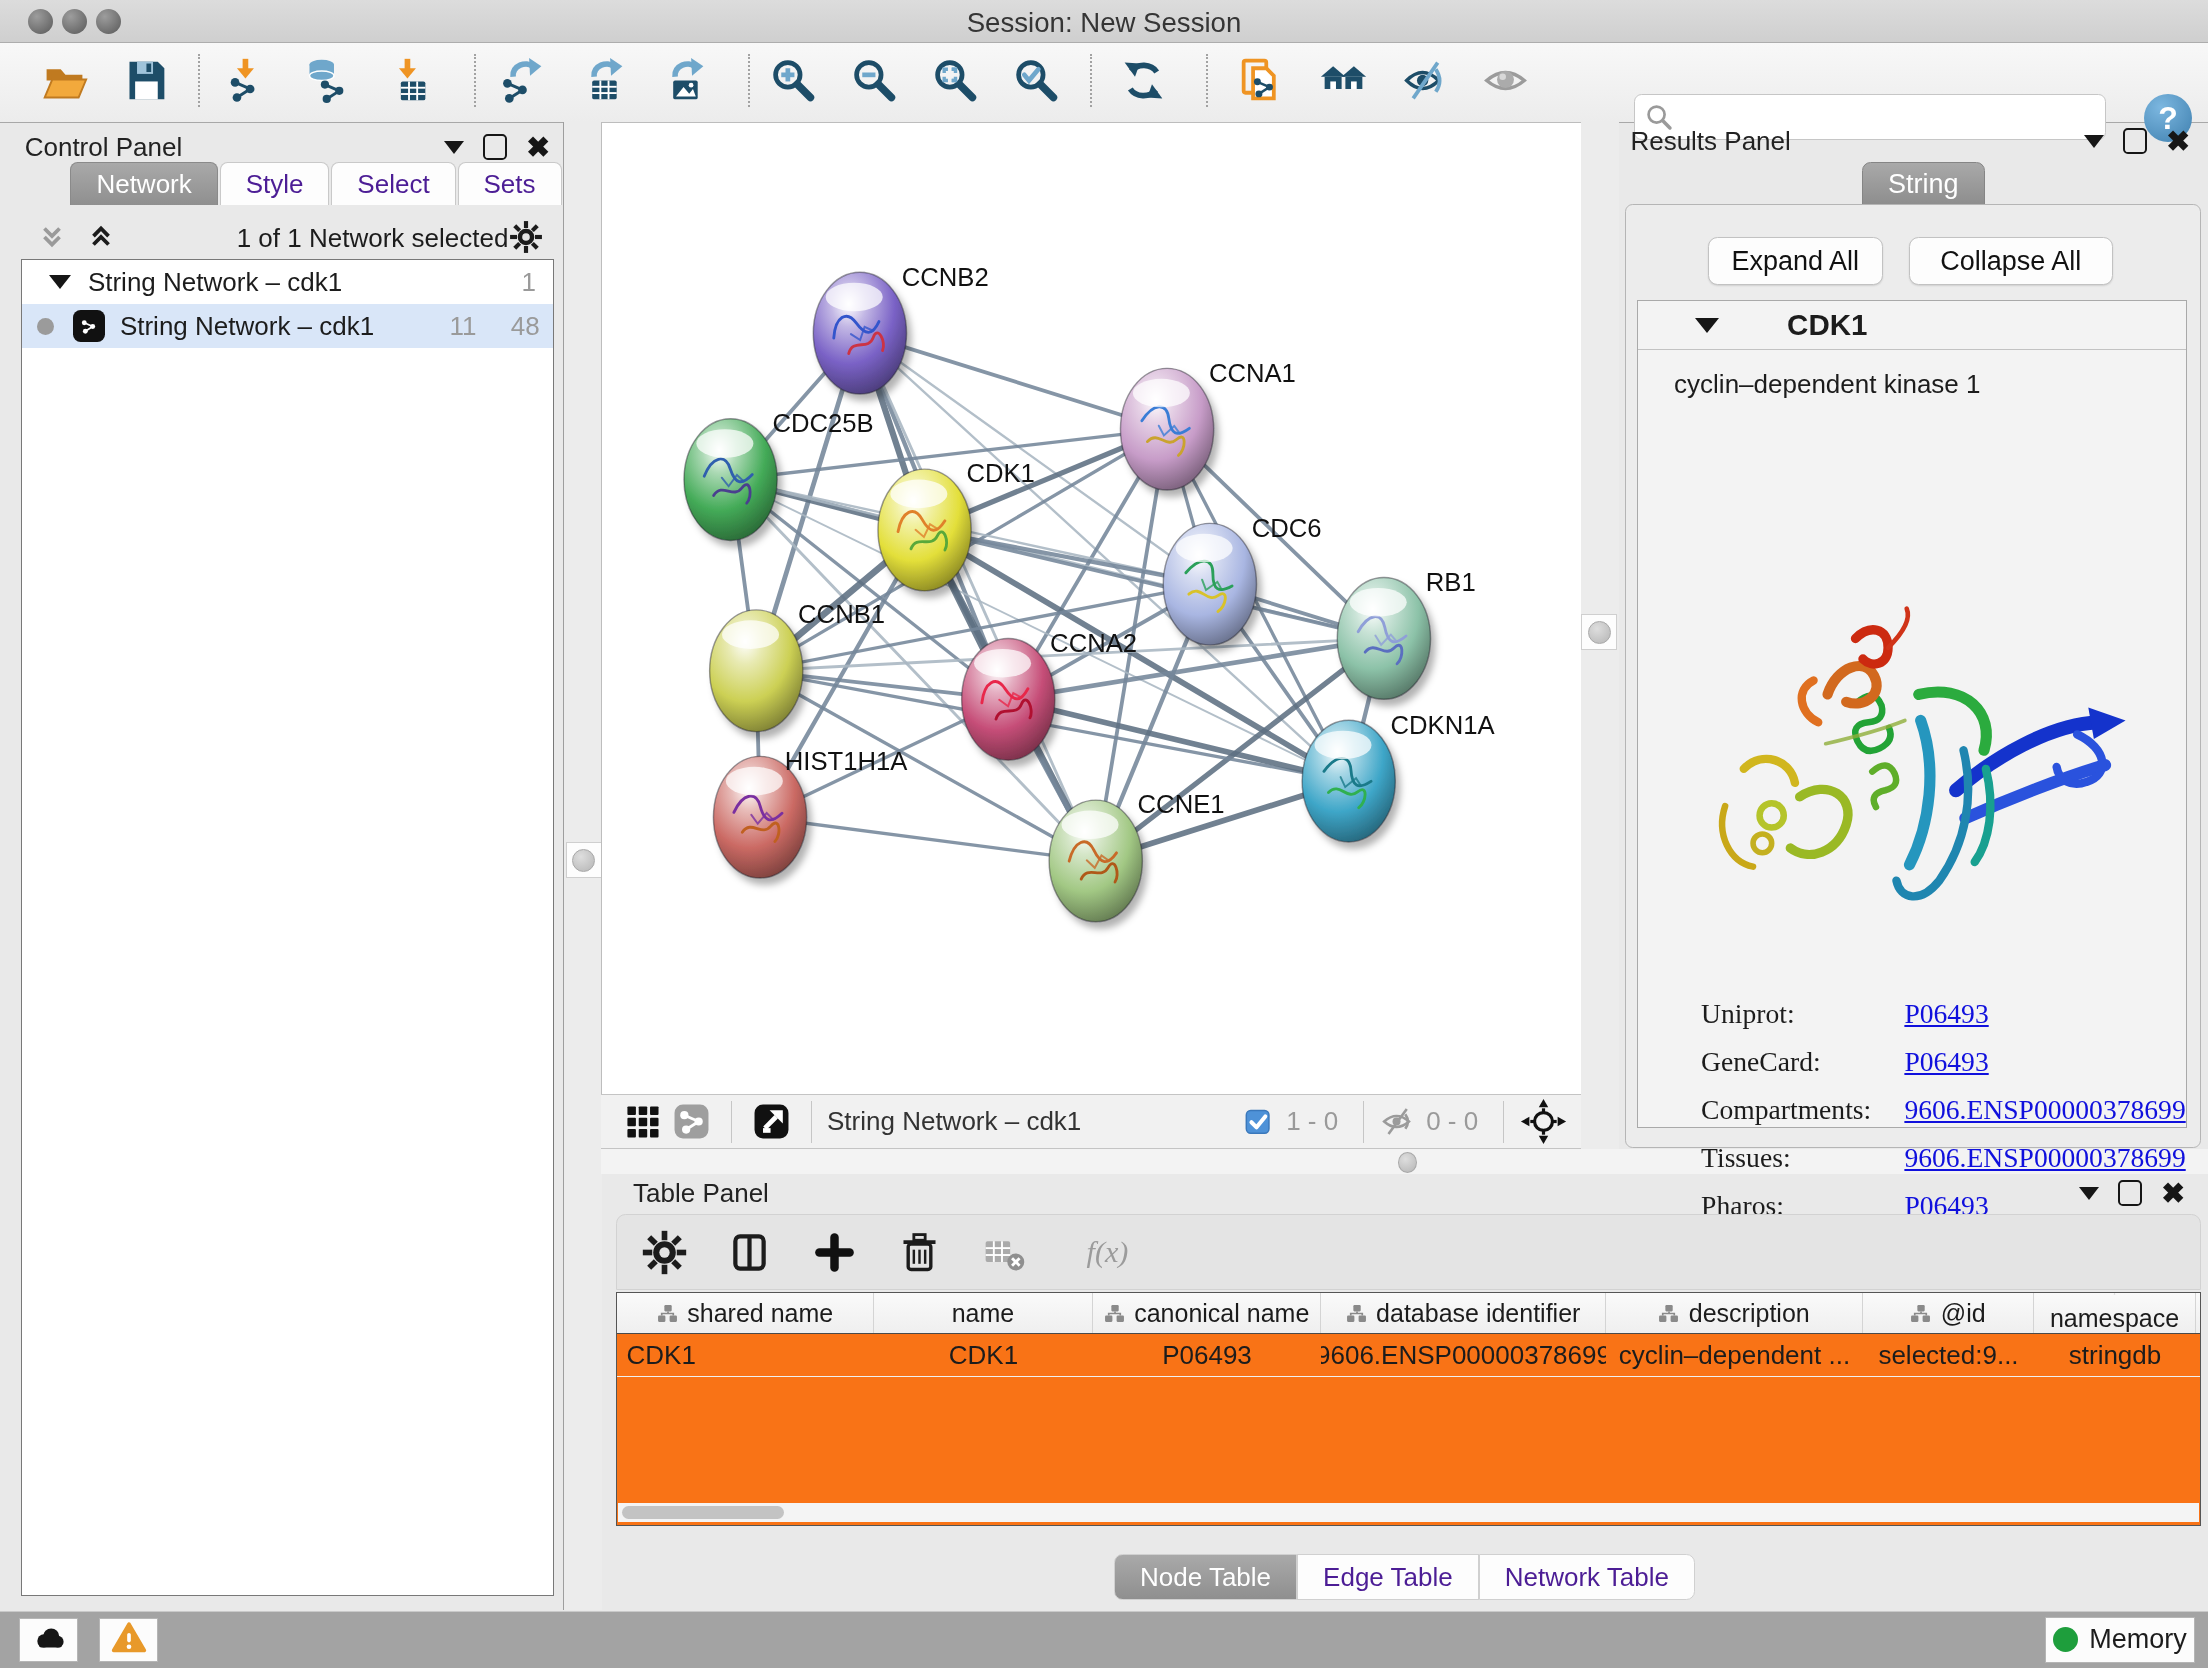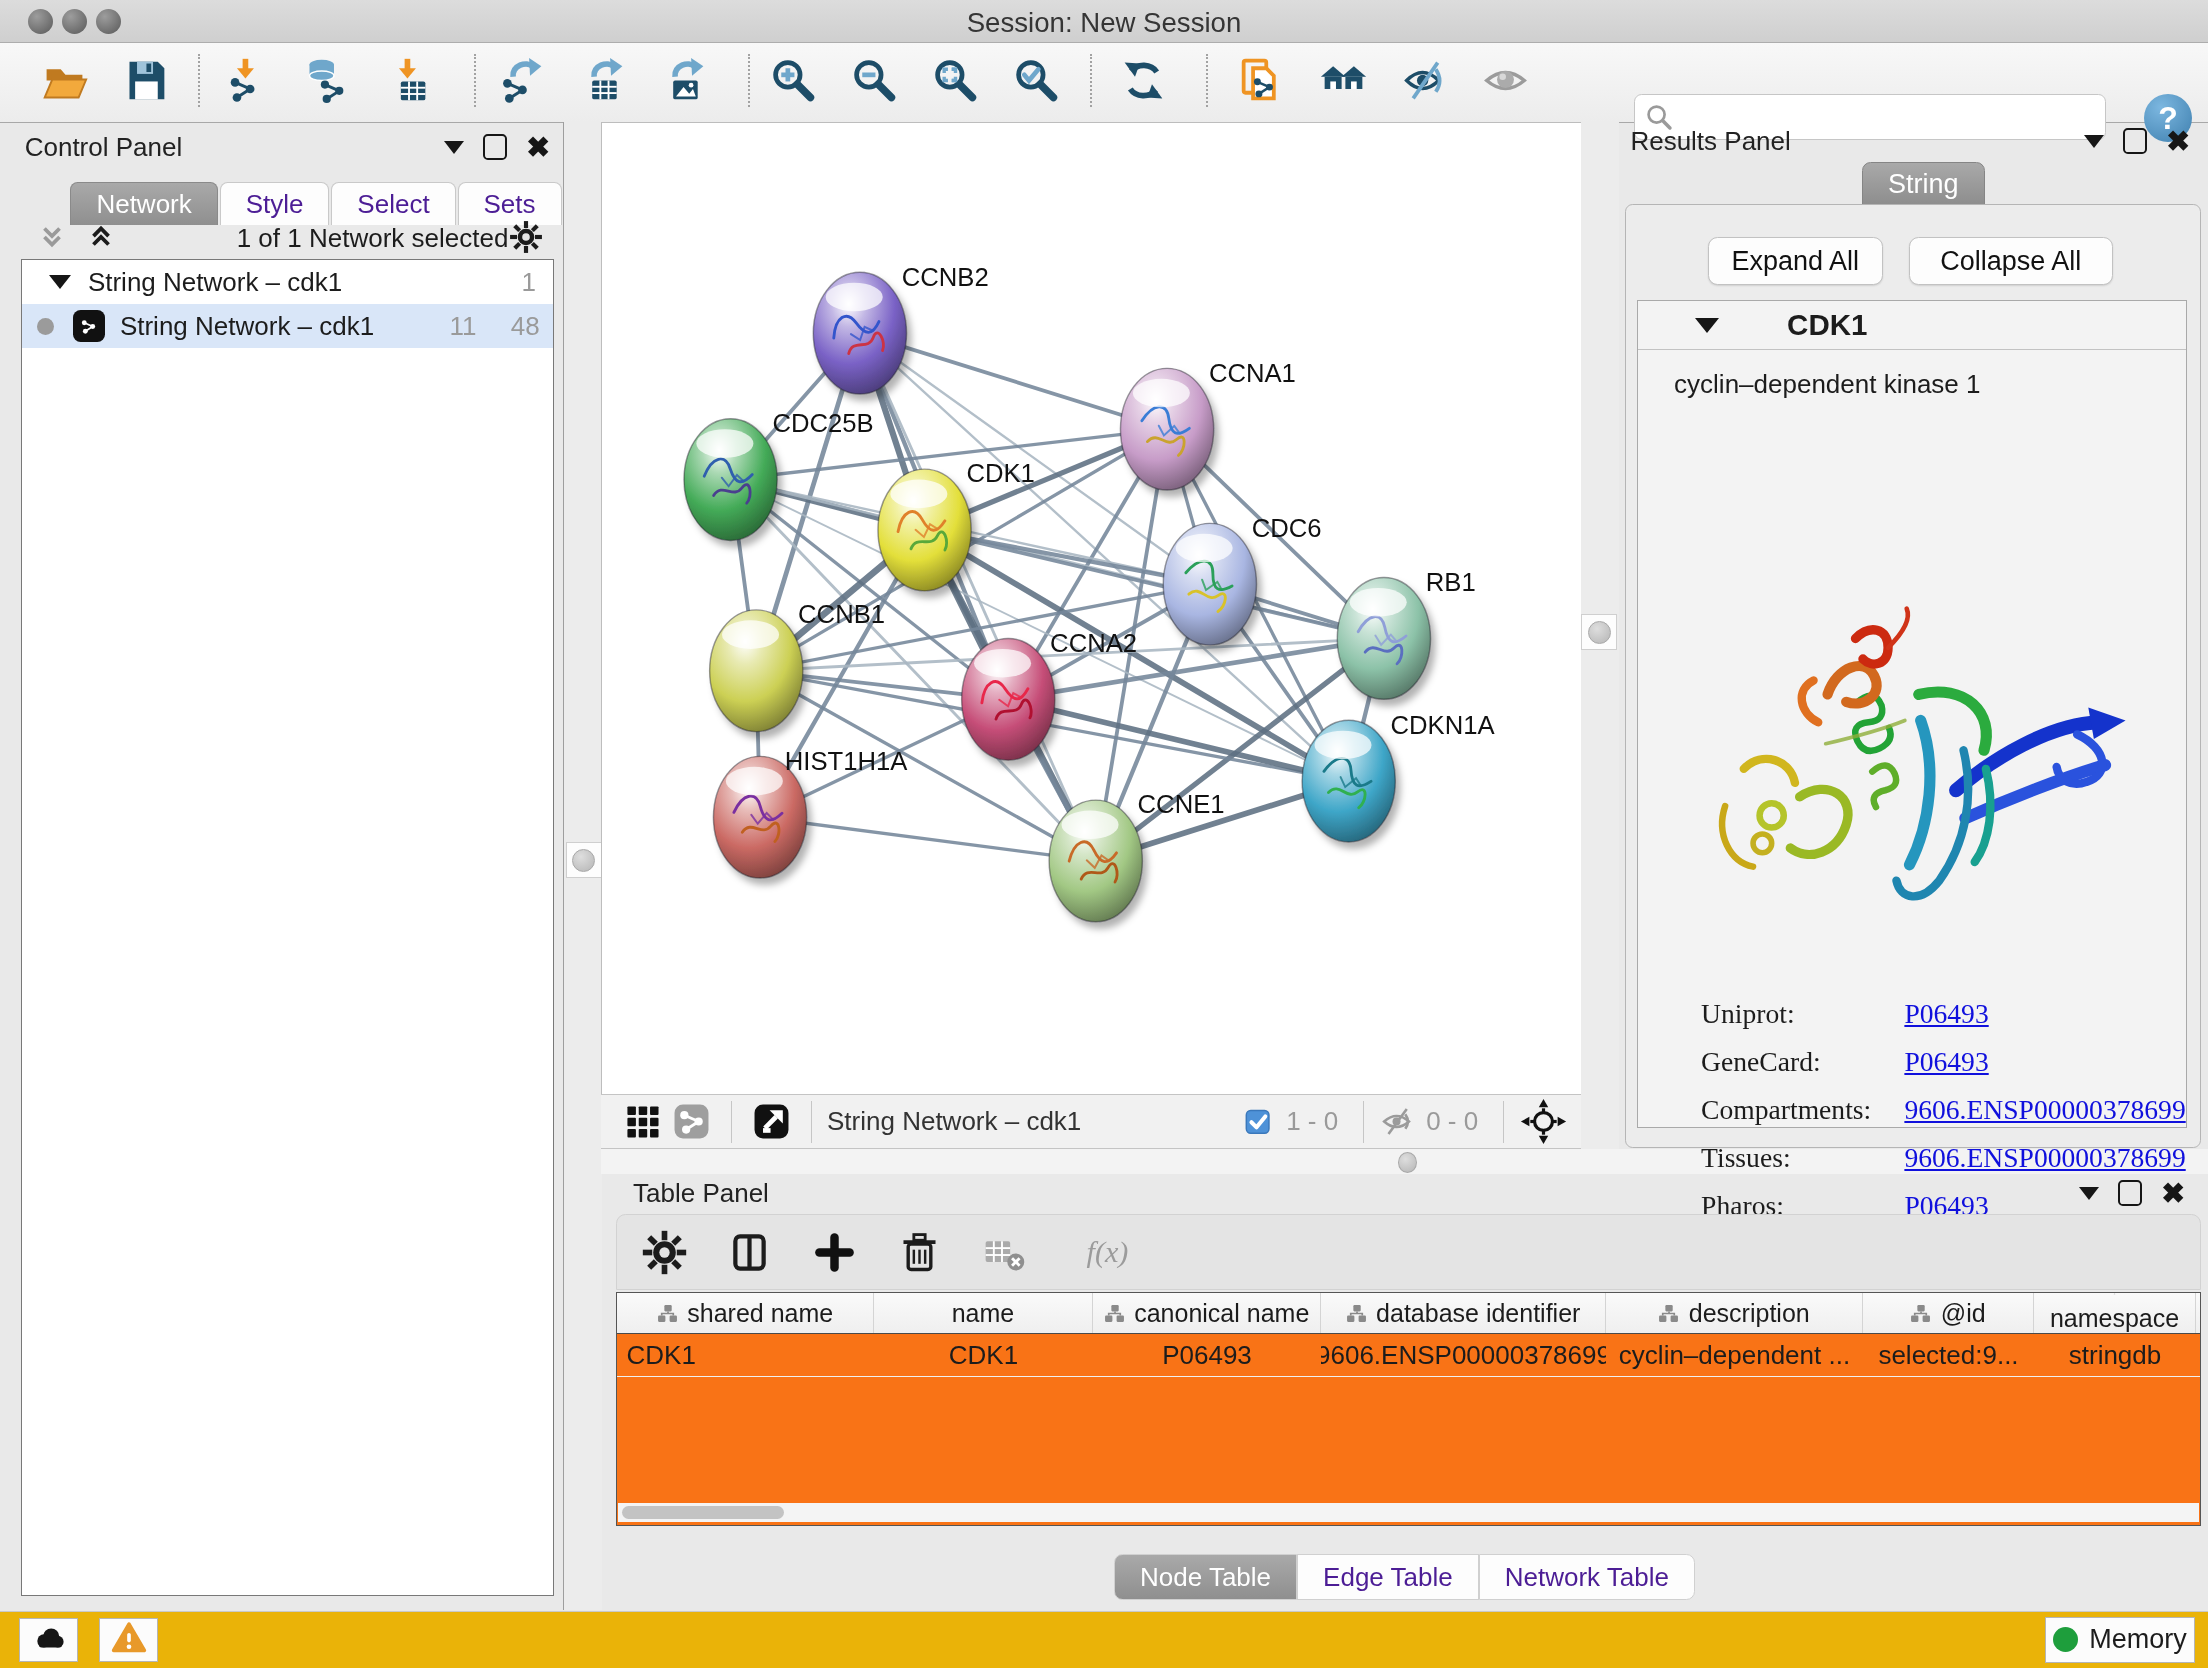--- a/index.html
+++ b/index.html
@@ -30,21 +30,21 @@
   .panel-title{font-size:26px;color:#222;}
   .panel-btns{display:flex;align-items:center;gap:19px;}
   .pb-caret{width:0;height:0;border-left:10.5px solid transparent;border-right:10.5px solid transparent;
     border-top:13.3px solid #161616;}
   .pb-float{width:20px;height:22px;border:2.9px solid #161616;border-radius:4.8px;}
   .pb-close{font-size:28.5px;font-weight:bold;color:#161616;line-height:23px;}
   
   #control-panel{position:absolute;left:11.4px;top:126px;width:552px;height:1478px;}
   #cp-header{position:absolute;left:0;top:0;right:0;height:42px;display:flex;
     align-items:center;justify-content:space-between;padding:0 13.3px;box-sizing:border-box;}
-  #cp-tabs{position:absolute;left:59px;top:56px;height:46px;display:flex;}
+  #cp-tabs{position:absolute;left:59px;top:36px;height:46px;display:flex;}
   .tab{height:42px;padding:0 25px;display:flex;align-items:center;justify-content:center;
     font-size:26px;background:#fdfdfd;border:1px solid #cicici;border:1px solid #c9c9c9;
     border-bottom:none;border-radius:7.6px 7.6px 0 0;margin-right:1.9px;color:#4c1d95;}
   .tab.active{background:linear-gradient(#a9a9a9,#8f8f8f);color:#fff;border-color:#8a8a8a;}
   #cp-toolbar{position:absolute;left:0;top:93px;right:0;height:38px;display:flex;align-items:center;}
   #cp-status{flex:1;text-align:right;font-size:26px;}
   #cp-list{position:absolute;left:9.5px;top:133px;width:531px;height:1335px;background:#fff;
     border:1.9px solid #787878;}
   .tree-row{height:44px;display:flex;align-items:center;font-size:26px;}
   .tree-row.selected{background:#d9e6f8;}
@@ -107,21 +107,21 @@
   .tp-row{display:flex;height:42px;border-bottom:1px solid #f0f0f0;}
   .row-cell{display:flex;align-items:center;font-size:26px;box-sizing:border-box;
     overflow:hidden;white-space:nowrap;padding:0 9.5px;}
   #tp-scroll{position:absolute;left:17px;top:329px;width:1581px;height:19px;background:#f4f4f4;}
   #tp-thumb{position:absolute;left:3.8px;top:2.9px;width:162px;height:13.3px;border-radius:6.7px;background:#c3c3c3;}
   #tp-tabs{position:absolute;left:0;right:0;top:380px;display:flex;justify-content:center;}
   #tp-tabs .tab{height:44px;border-radius:8.6px;margin:0;border:1px solid #d0d0d0;border-radius:0;}
   #tp-tabs .tab:first-child{border-radius:8.6px 0 0 8.6px;}
   #tp-tabs .tab:last-child{border-radius:0 8.6px 8.6px 0;}
   
-  #statusbar{position:absolute;left:0;top:1611px;width:2208px;height:57px;background:#eab308;
+  #statusbar{position:absolute;left:0;top:1611px;width:2208px;height:57px;background:#a3a3a3;
     border-top:1px solid #c9c9c9;}
   .sb-btn{position:absolute;top:5.7px;width:57px;height:42px;background:#fcfcfc;border:1.9px solid #b5b5b5;
     display:flex;align-items:center;justify-content:center;}
   #memory-btn{position:absolute;right:13.3px;top:4.8px;width:148px;height:44px;background:#fcfcfc;
     border:1.9px solid #b5b5b5;display:flex;align-items:center;justify-content:center;gap:11.4px;font-size:27px;}
   #memory-dot{width:25px;height:25px;border-radius:50%;background:#1e9e3c;}
   .net-label{font-size:27px;fill:#111;font-family:"Liberation Sans",sans-serif;}
 </style>
 </head>
 <body>

